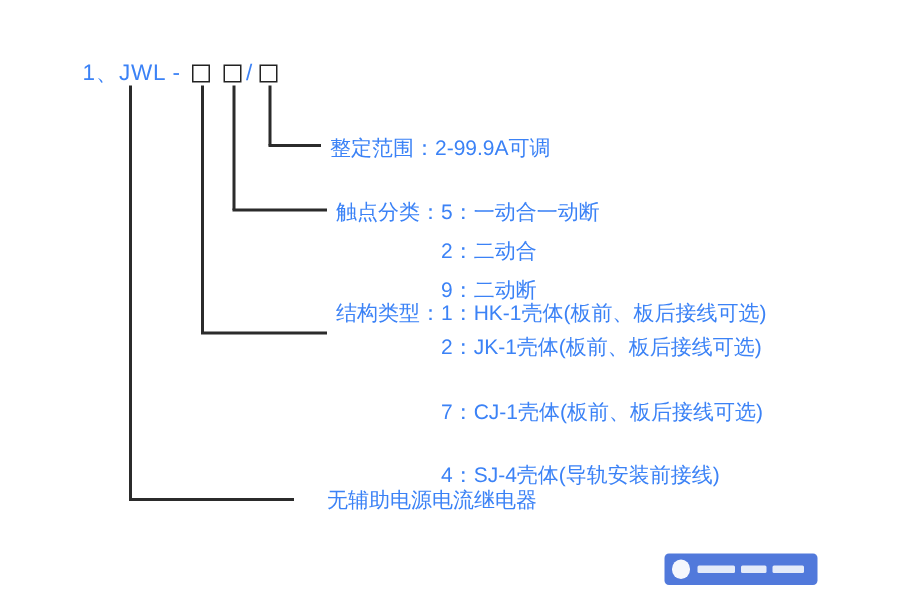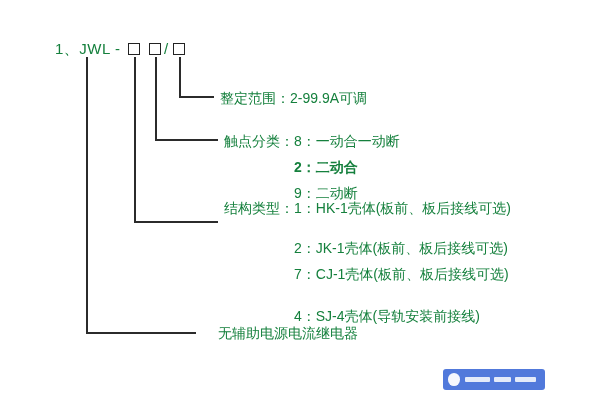--- a/index.html
+++ b/index.html
@@ -13,21 +13,21 @@
     position: relative;
     overflow: hidden;
     font-family: "Liberation Sans", "DejaVu Sans", sans-serif;
     color: #1f1f1f;
   }
   .abs { position: absolute; }
   .txt {
     font-size: 14px;
     line-height: 18px;
     white-space: nowrap;
-    color: #15803d;
+    color: #3b82f6;
   }
   .title-txt {
     font-size: 15px;
     font-weight: 500;
     letter-spacing: 0.5px;
   }
   .model-box {
     position: absolute;
     width: 12px;
     height: 12px;
@@ -86,28 +86,28 @@
   <span class="model-box" style="left:149px; top:43px;"></span>
   <span class="abs txt title-txt" style="left:164px; top:40px;">/</span>
   <span class="model-box" style="left:173px; top:43px;"></span>
 
   <div class="line vline" style="left:179px; top:57px; height:40px;"></div>
   <div class="line hline" style="left:179px; top:96px; width:35px;"></div>
   <span class="abs txt" style="left:220px; top:89px;">整定范围：2-99.9A可调</span>
 
   <div class="line vline" style="left:155px; top:57px; height:83px;"></div>
   <div class="line hline" style="left:155px; top:139px; width:63px;"></div>
-  <span class="abs txt" style="left:224px; top:132px;">触点分类：8：一动合一动断</span>
-  <span class="abs txt" style="left:294px; top:158px;font-weight:bold;">2：二动合</span>
+  <span class="abs txt" style="left:224px; top:132px;">触点分类：5：一动合一动断</span>
+  <span class="abs txt" style="left:294px; top:158px;">2：二动合</span>
   <span class="abs txt" style="left:294px; top:184px;">9：二动断</span>
 
   <div class="line vline" style="left:134px; top:57px; height:165px;"></div>
   <div class="line hline" style="left:134px; top:221px; width:84px;"></div>
   <span class="abs txt" style="left:224px; top:199px;">结构类型：1：HK-1壳体(板前、板后接线可选)</span>
-  <span class="abs txt" style="left:294px; top:239px;">2：JK-1壳体(板前、板后接线可选)</span>
+  <span class="abs txt" style="left:294px; top:222px;">2：JK-1壳体(板前、板后接线可选)</span>
   <span class="abs txt" style="left:294px; top:265px;">7：CJ-1壳体(板前、板后接线可选)</span>
   <span class="abs txt" style="left:294px; top:307px;">4：SJ-4壳体(导轨安装前接线)</span>
 
   <div class="line vline" style="left:86px; top:57px; height:276px;"></div>
   <div class="line hline" style="left:86px; top:332px; width:110px;"></div>
   <span class="abs txt" style="left:202px; top:324px;margin-left:16px;">无辅助电源电流继电器</span>
 
   <div class="watermark">
     <span class="wm-icon"></span>
     <span class="wm-bar wm-b1"></span>

